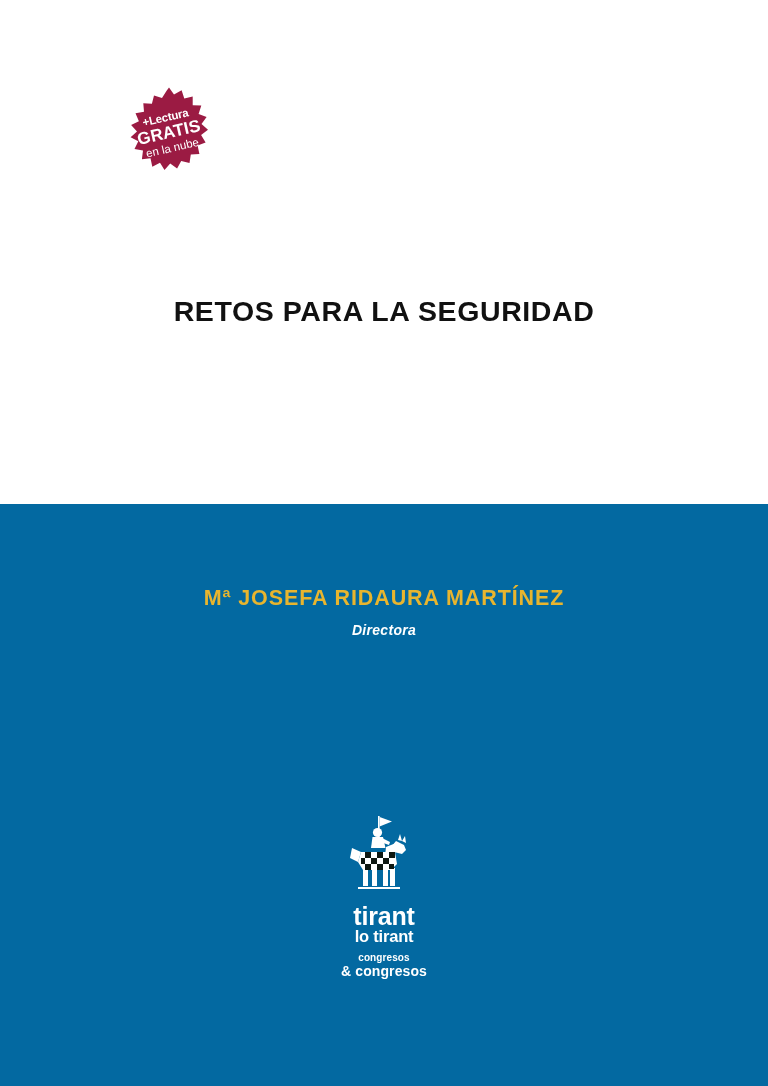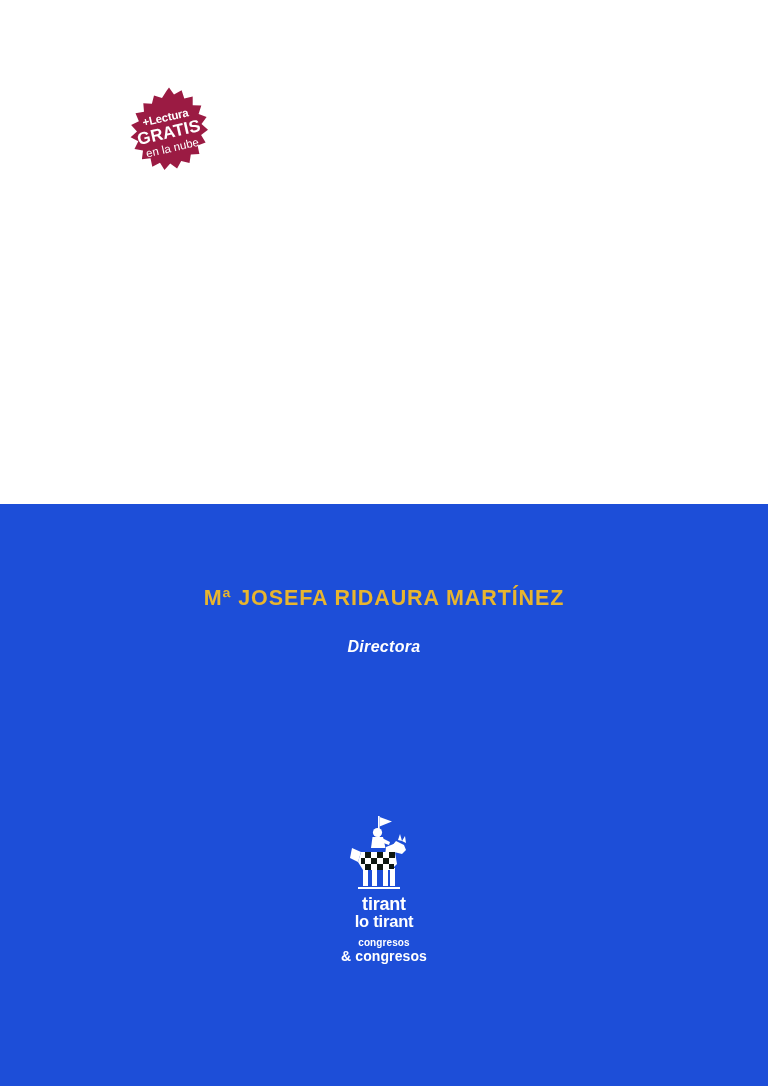--- a/index.html
+++ b/index.html
@@ -82,64 +82,64 @@
     letter-spacing: 0.6px;
     color: #111111;
   }
   
   .bottom-half {
     position: absolute;
     left: 0;
     top: 504px;
     width: 768px;
     height: 582px;
-    background: #1d4ed8;
+    background: #0369a1;
   }
   .author {
     position: absolute;
     left: 0;
     top: 82px;
     width: 768px;
     text-align: center;
     color: #e8b52e;
     font-size: 21.5px;
     font-weight: bold;
     letter-spacing: 0.9px;
   }
   .author-role {
     position: absolute;
     left: 0;
-    top: 134px;
-    width: 768px;
-    text-align: center;
-    color: #ffffff;
-    font-size: 16px;
+    top: 118px;
+    width: 768px;
+    text-align: center;
+    color: #ffffff;
+    font-size: 14px;
     font-style: italic;
     font-weight: bold;
     letter-spacing: 0.3px;
   }
   
   .publisher {
     position: absolute;
     left: 0;
     top: 310px;
     width: 768px;
     display: flex;
     flex-direction: column;
     align-items: center;
   }
   .knight {
     width: 92px;
     height: 76px;
     display: block;
   }
   .pub-name {
-    margin-top: 6px;
-    color: #ffffff;
-    font-size: 18px;
+    margin-top: 14px;
+    color: #ffffff;
+    font-size: 25px;
     font-weight: bold;
     letter-spacing: -0.2px;
     line-height: 0.96;
     text-align: left;
   }
   .pub-sub {
     color: #ffffff;
     font-size: 16.5px;
     font-weight: bold;
     letter-spacing: -0.2px;
@@ -175,20 +175,21 @@
       <svg width="94" height="94" viewBox="0 0 94 94">
         <polygon points="47,1.5 52.0,8.5 59.6,4.2 62.3,12.4 70.7,10.5 70.7,19.2 79.3,19.6 76.6,27.9 84.6,31.1 79.5,38.1 86.0,43.8 79.1,49.1 83.6,56.5 75.6,59.5 77.4,68.0 68.8,68.5 67.5,77.1 59.2,75.0 55.1,82.6 48.2,77.6 42.5,84.1 38.0,76.7 30.3,80.7 28.5,72.2 19.9,73.2 21.0,64.6 12.5,63.0 16.3,55.3 8.6,51.2 15.0,45.4 9.1,39.0 16.9,35.2 13.5,27.3 22.0,25.8 21.3,17.2 29.9,17.8 32.0,9.4 40.0,12.1 44.6,4.8" fill="#9b1b43"></polygon>
       </svg>
       <div class="seal-text">
         <span class="seal-l1">+Lectura</span>
         <span class="seal-l2">GRATIS</span>
         <span class="seal-l3">en la nube</span>
       </div>
     </div>
 
+    <div class="title">RETOS PARA LA SEGURIDAD</div>
 
   </div>
 
   <div class="bottom-half">
 
     <div class="author">Mª JOSEFA RIDAURA MARTÍNEZ</div>
     <div class="author-role">Directora</div>
 
     <div class="publisher">
       <svg class="knight" viewBox="0 0 92 76">

